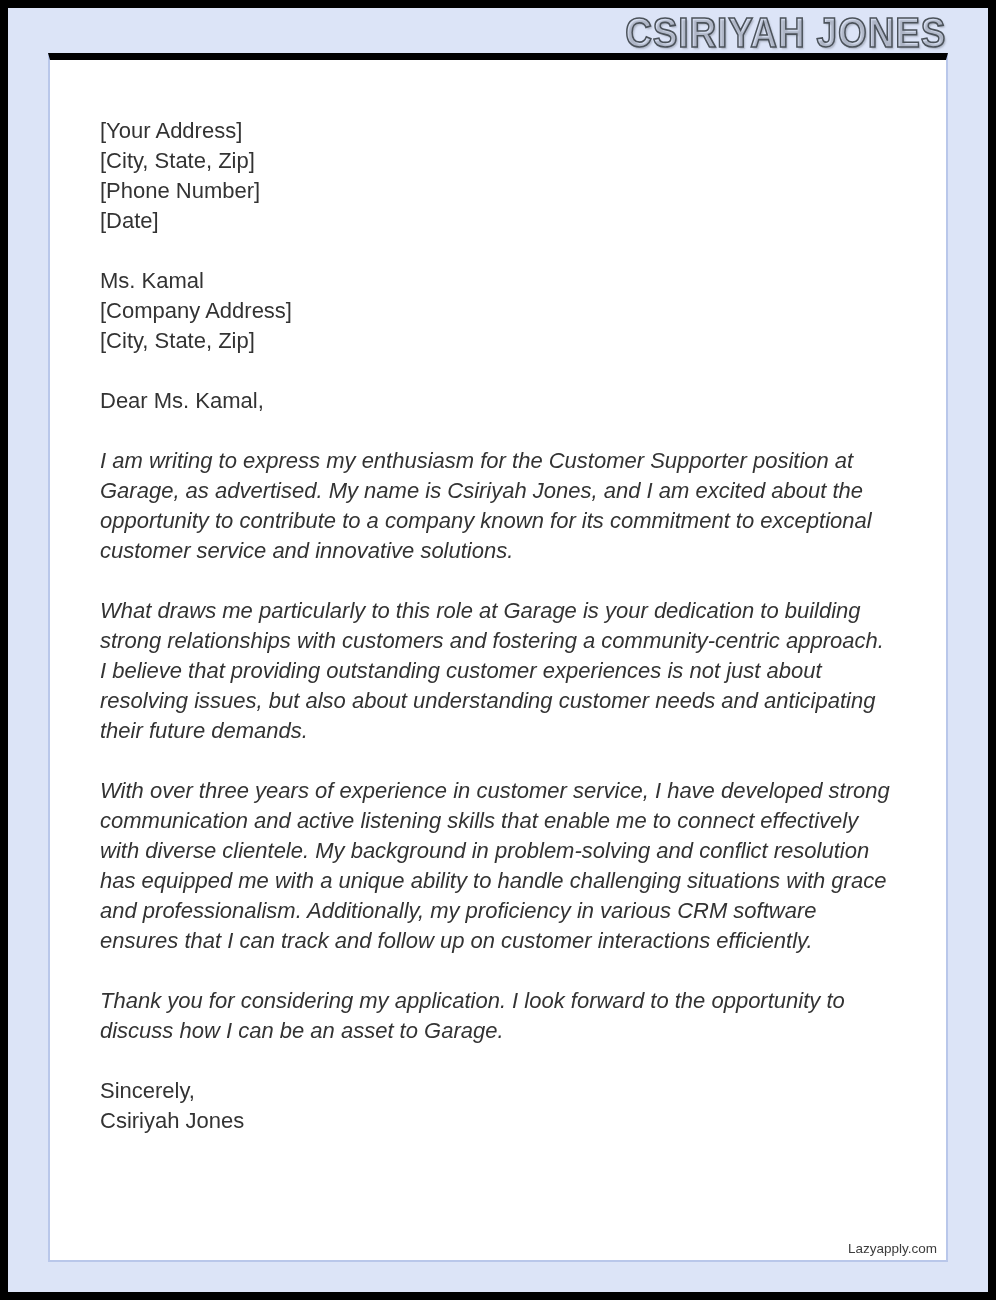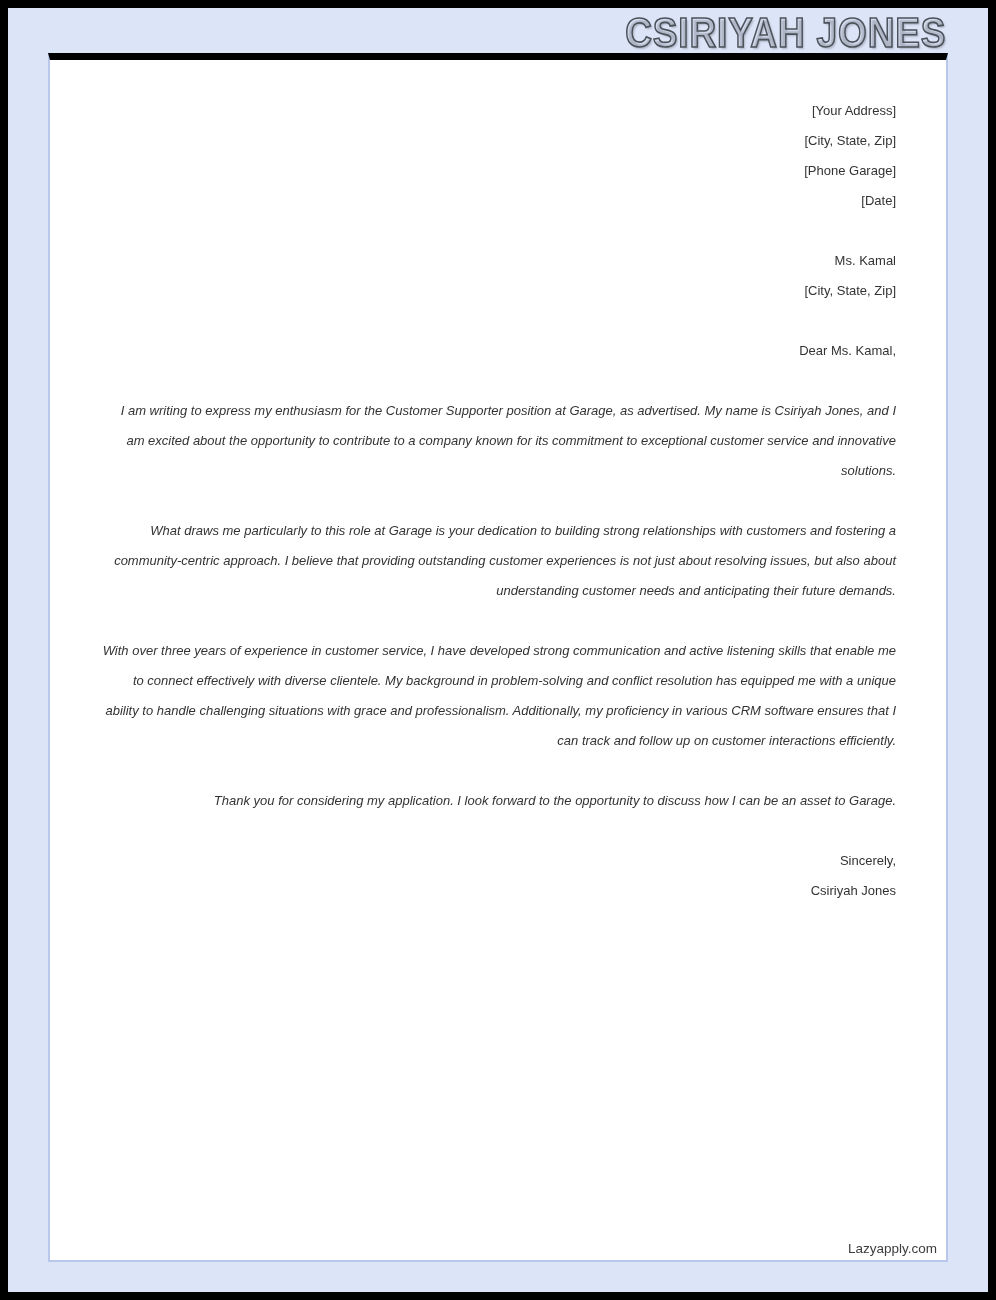--- a/index.html
+++ b/index.html
@@ -44,25 +44,24 @@
     height: 1209px;
     box-sizing: border-box;
     background: #ffffff;
     border-top: 7px solid #000;
     border-left: 2px solid #b9c7ea;
     border-right: 2px solid #b9c7ea;
     border-bottom: 2px solid #b9c7ea;
     z-index: 1;
   }
   .letter {
-    padding: 36px 50px 0 50px;
-    font-size: 13px;
+    padding: 56px 50px 0 50px;
+    font-size: 22px;
     line-height: 30px;
     color: #333333;
-    text-align: right;
   }
   .block { margin: 0 0 30px 0; }
   .block:last-child { margin-bottom: 4px; }
   .line { white-space: nowrap; }
   .para { margin: 0 0 30px 0; font-style: italic; }
   .watermark {
     position: absolute;
     right: 9px;
     bottom: 4px;
     font-size: 13.5px;
@@ -81,26 +80,27 @@
 <body>
 
 <div class="header-name">CSIRIYAH JONES</div>
 
 <div class="sheet">
   <div class="letter">
 
     <div class="block">
       <div class="line">[Your Address]</div>
       <div class="line">[City, State, Zip]</div>
-      <div class="line">[Phone Garage]</div>
+      <div class="line">[Phone Number]</div>
       <div class="line">[Date]</div>
     </div>
 
     <div class="block">
       <div class="line">Ms. Kamal</div>
+      <div class="line">[Company Address]</div>
       <div class="line">[City, State, Zip]</div>
     </div>
 
     <div class="block">Dear Ms. Kamal,</div>
 
     <p class="para">I am writing to express my enthusiasm for the Customer Supporter position at Garage, as advertised. My name is Csiriyah Jones, and I am excited about the opportunity to contribute to a company known for its commitment to exceptional customer service and innovative solutions.</p>
     <p class="para">What draws me particularly to this role at Garage is your dedication to building strong relationships with customers and fostering a community-centric approach. I believe that providing outstanding customer experiences is not just about resolving issues, but also about understanding customer needs and anticipating their future demands.</p>
     <p class="para">With over three years of experience in customer service, I have developed strong communication and active listening skills that enable me to connect effectively with diverse clientele. My background in problem-solving and conflict resolution has equipped me with a unique ability to handle challenging situations with grace and professionalism. Additionally, my proficiency in various CRM software ensures that I can track and follow up on customer interactions efficiently.</p>
     <p class="para">Thank you for considering my application. I look forward to the opportunity to discuss how I can be an asset to Garage.</p>
 

